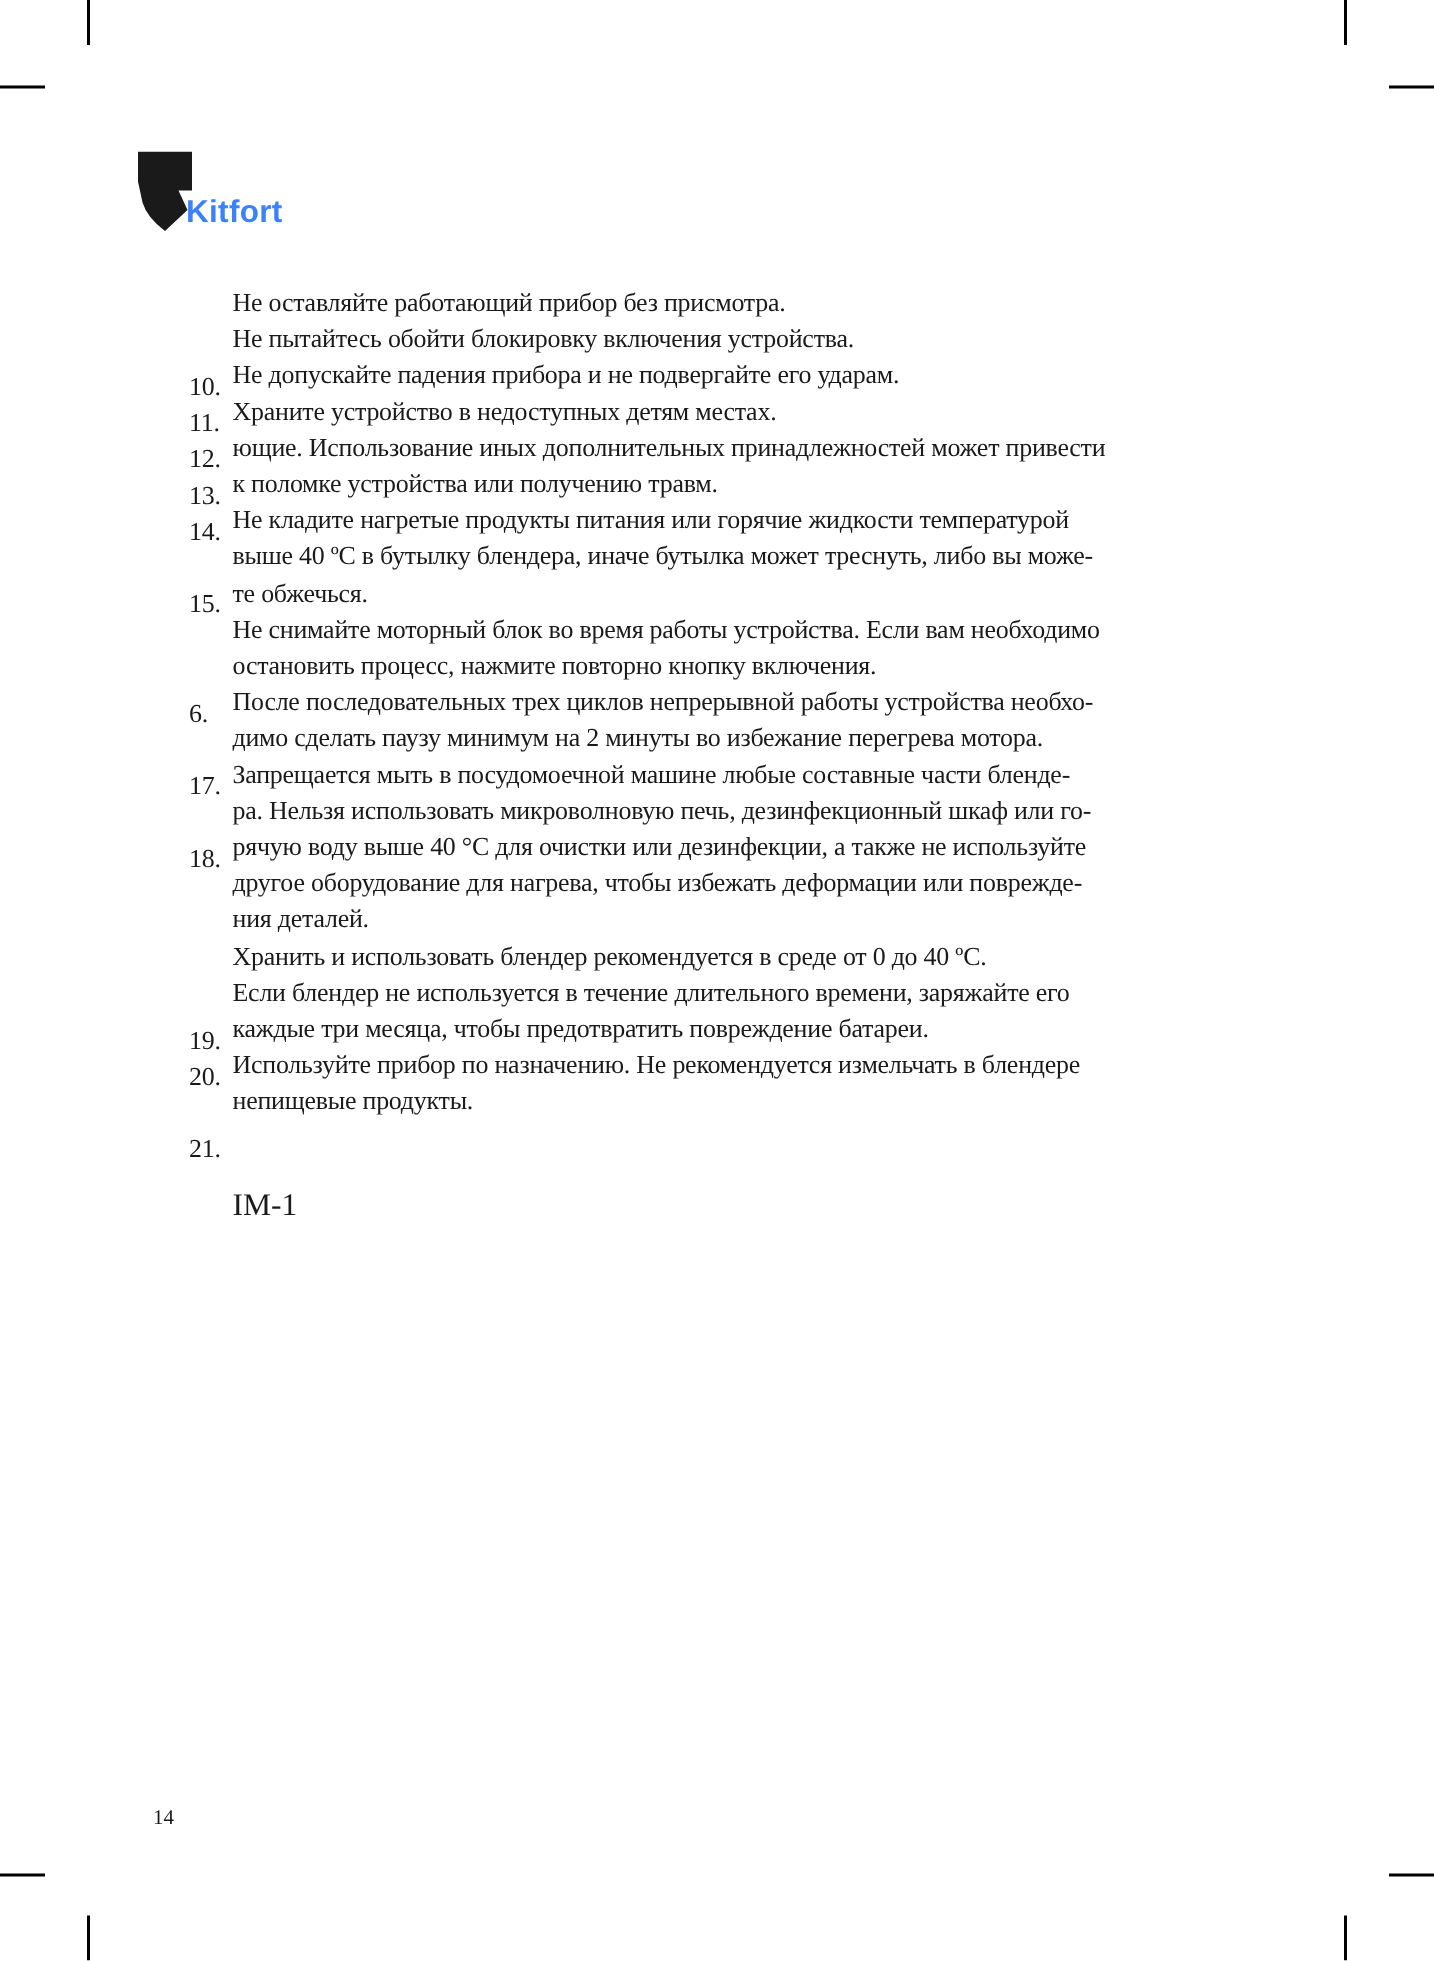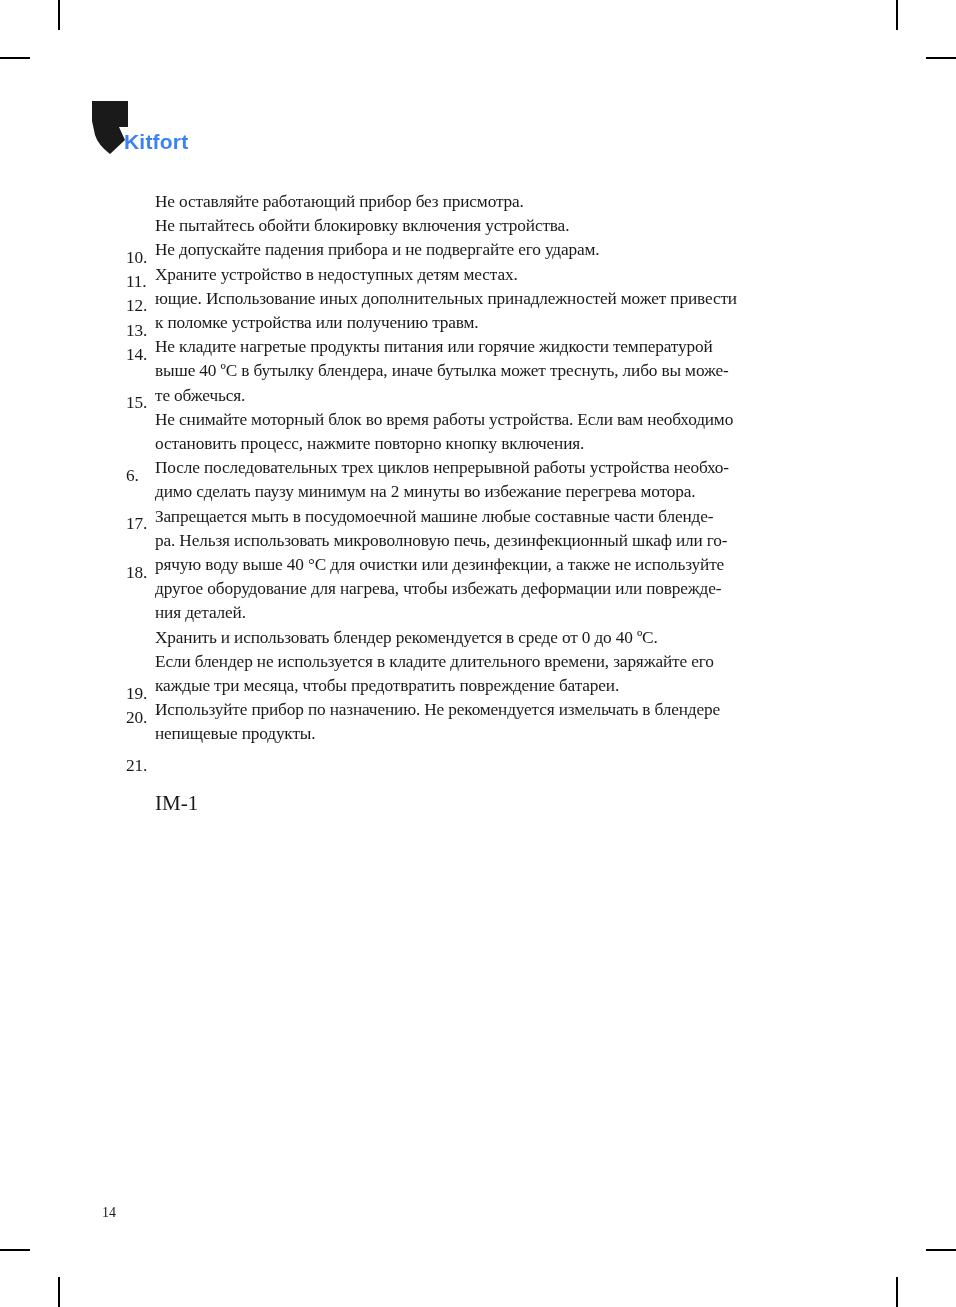--- a/index.html
+++ b/index.html
@@ -62,21 +62,21 @@
       <span class="num">18.</span>
       <div>Запрещается мыть в посудомоечной машине любые составные части бленде-</div>
       <div>ра. Нельзя использовать микроволновую печь, дезинфекционный шкаф или го-</div>
       <div>рячую воду выше 40 °С для очистки или дезинфекции, а также не используйте</div>
       <div>другое оборудование для нагрева, чтобы избежать деформации или поврежде-</div>
       <div>ния деталей.</div>
     </li>
   <li class="item"><span class="num">19.</span><span>Хранить и использовать блендер рекомендуется в среде от 0 до 40 ºС.</span></li>
   <li class="item">
       <span class="num">20.</span>
-      <div>Если блендер не используется в кладите длительного времени, заряжайте его</div>
+      <div>Если блендер не используется в течение длительного времени, заряжайте его</div>
       <div>каждые три месяца, чтобы предотвратить повреждение батареи.</div>
     </li>
   <li class="item">
       <span class="num">21.</span>
       <div>Используйте прибор по назначению. Не рекомендуется измельчать в блендере</div>
       <div>непищевые продукты.</div>
     </li>
 </ul>
 
 <div class="code">IM-1</div>

